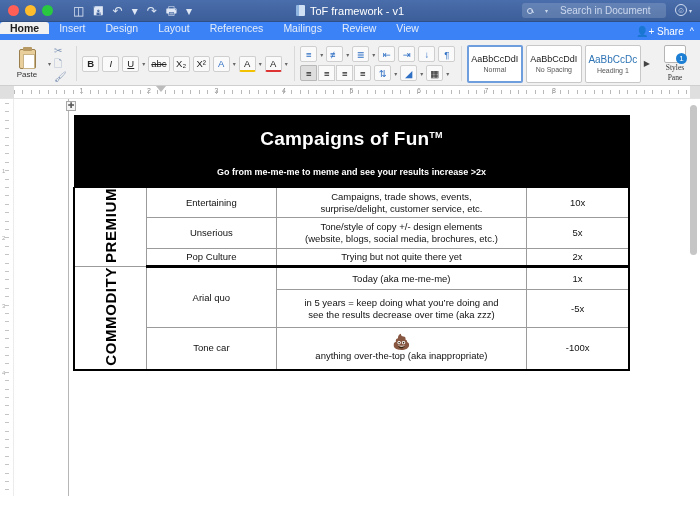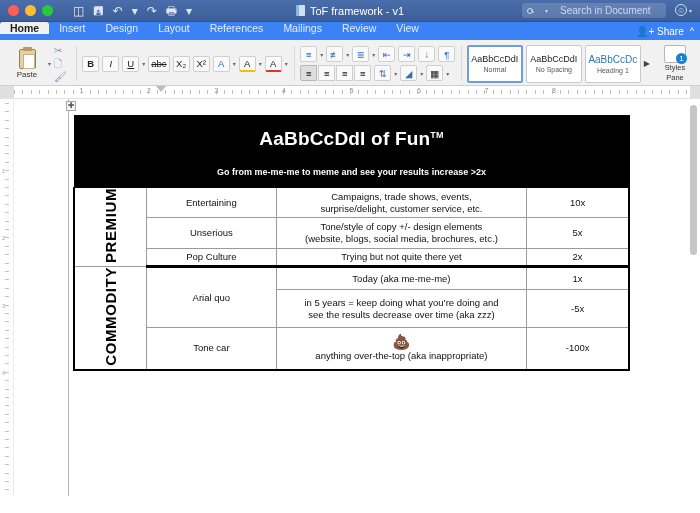--- a/index.html
+++ b/index.html
@@ -170,21 +170,21 @@
   }
   .spicon {
     width:22px;height:18px;background:#fff;border:1px solid #b5b5b5;border-radius:2px;
     position:relative;
   }
   .spicon:after{
     content:'1'; position:absolute; right:-2px;bottom:-2px;
     width:11px;height:11px;border-radius:50%;background:#1d7fd4;color:#fff;
     font-size:8px;display:flex;align-items:center;justify-content:center;
   }
-  .stylespane .lbl { font-size:7.5px;color:#333;line-height:8.5px;text-align:center; }
+  .stylespane .lbl { font-size:7.5px;color:#333;line-height:8.5px;text-align:center;font-family:Liberation Serif, serif; }
 
   
   .ruler {
     height:13px; background:#ffffff; position:relative;
     border-bottom:1px solid #e2e2e2; overflow:hidden;
   }
   .ruler .shade { position:absolute;top:0;bottom:0;background:#dfdfdf; }
   .rtick { position:absolute;top:4px;width:1px;height:4px;background:#b9b9b9; }
   .rnum { position:absolute;top:1px;font-size:7px;color:#8c8c8c;transform:translateX(-50%); }
   .indent-top {
@@ -603,21 +603,21 @@
       <colgroup>
         <col class="col-lab" style="width:66px">
         <col class="col-name" style="width:118px">
         <col class="col-desc" style="width:228px">
         <col class="col-val" style="width:93px">
       </colgroup>
 
       <tbody>
           <tr>
         <td class="hdr-cell" colspan="4">
-          <div class="hdr-title"><span>AaBbCcDdI of Fun</span><sup>TM</sup></div>
+          <div class="hdr-title"><span>Campaigns of Fun</span><sup>TM</sup></div>
           <div class="hdr-sub">Go from me-me-me to meme and see your results increase &gt;2x</div>
         </td>
       </tr>
 
       <tr>
         <td class="vlabel-cell outer-left" rowspan="3">
           <span class="vlabel">PREMIUM</span>
         </td>
         <td>Entertaining</td>
         <td class="cell-two-line">

